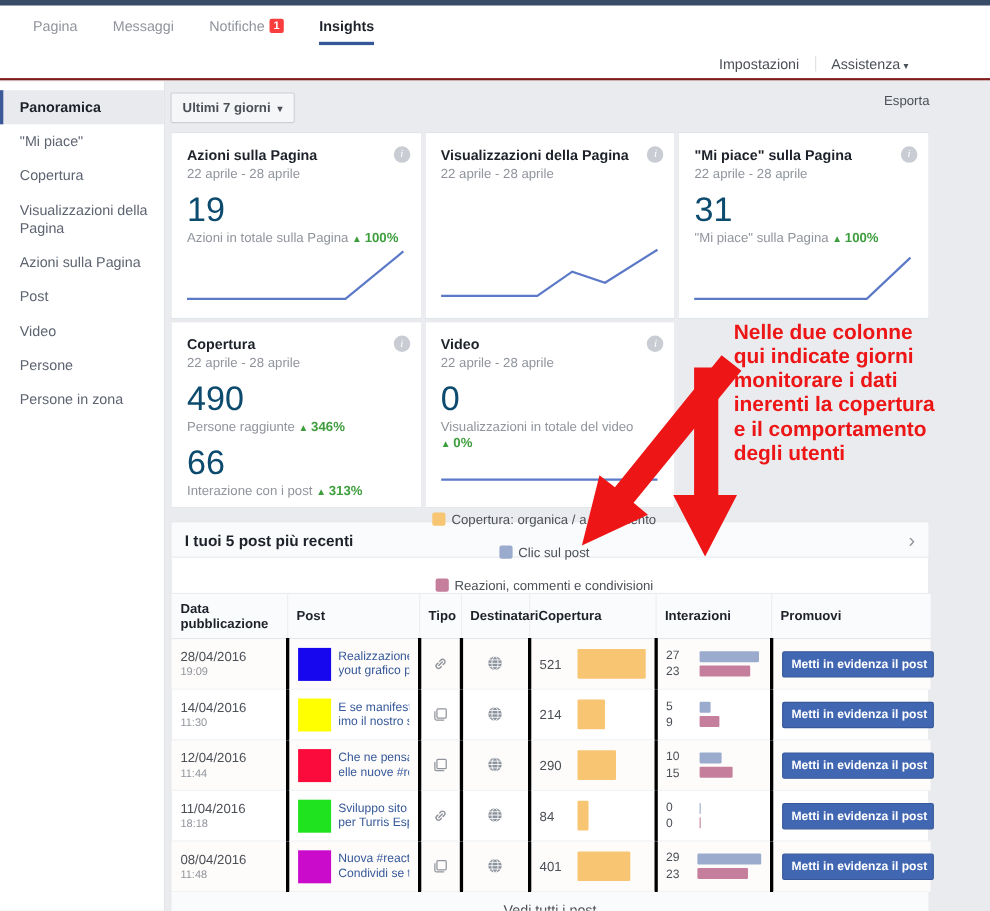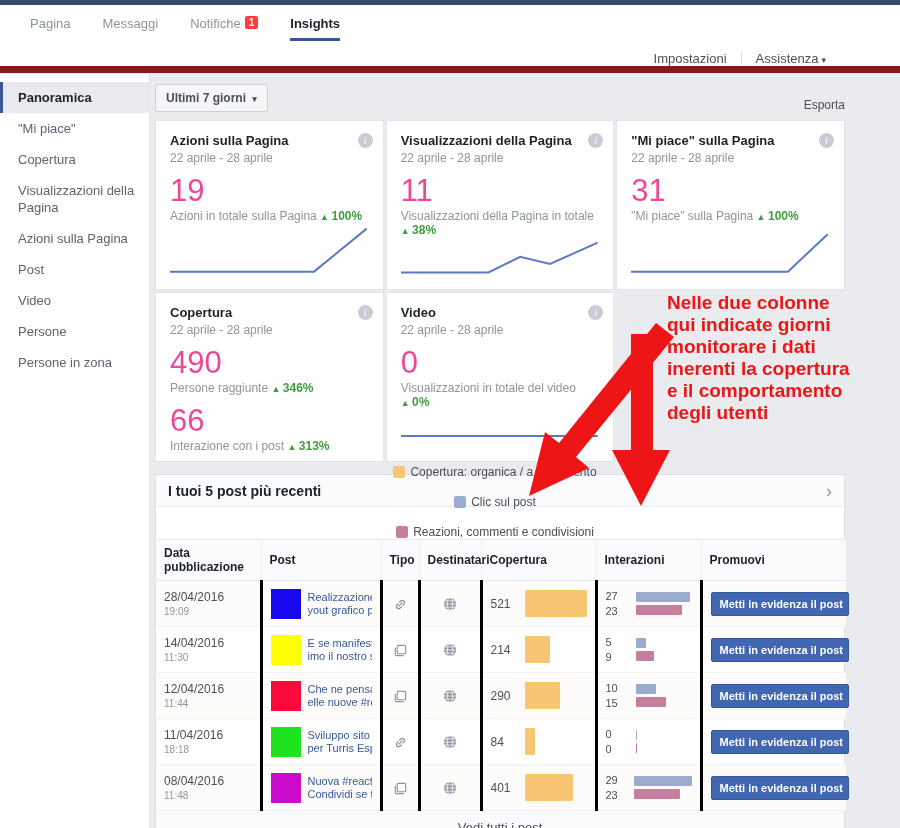--- a/index.html
+++ b/index.html
@@ -1,49 +1,49 @@
 <!DOCTYPE html>
 <html><head>
 <meta charset="utf-8">
 <style>
   * { margin:0; padding:0; box-sizing:border-box; }
   html,body { width:900px; height:828px; }
   body { font-family:"Liberation Sans", sans-serif; background:#e9ebee; position:relative; overflow:hidden; }
 
   
   .top-strip { height:5px; background:#3a4b67; }
-  .header { position:absolute; left:0; top:0; width:900px; height:73px; background:#fff; border-bottom:7px solid #7f1d1d; }
+  .header { position:absolute; left:0; top:0; width:900px; height:73px; background:#fff; border-bottom:2px solid #7f1d1d; }
   .nav1 { display:flex; align-items:center; height:40px; padding-left:30px; gap:32px; }
   .nav-item { position:relative; font-size:13px; color:#90949c; cursor:pointer; padding:6px 0 10px; }
   .nav-item .nav-badge { display:inline-block; background:#fa3e3e; color:#fff; font-size:10px; font-weight:bold; border-radius:2px; padding:1px 4px; margin-left:4px; vertical-align:2px; }
   .nav-item.active { color:#1d2129; font-weight:bold; }
   .nav-item.active:after { content:""; position:absolute; left:0; right:0; bottom:0; height:3px; background:#365899; }
   .nav2 { display:flex; justify-content:flex-end; align-items:center; height:26px; padding-right:60px; }
   .nav2 a { font-size:13px; color:#4b4f56; text-decoration:none; padding:0 14px; cursor:pointer; }
   .nav2 .sep { width:1px; height:14px; background:#dddfe2; }
   .caret { font-size:9px; color:#4b4f56; margin-left:3px; }
 
   
   .sidebar { position:absolute; left:0; top:74px; bottom:0; width:150px; background:#fff; border-right:1px solid #e3e5e8; padding-top:8px; }
   .side-item { font-size:13px; color:#5d6370; padding:7px 10px 7px 15px; line-height:17px; cursor:pointer; border-left:3px solid transparent; }
   .side-item.active { background:#e9eaed; border-left:3px solid #3b5998; color:#1d2129; font-weight:bold; }
 
   
   .main { position:absolute; left:155px; top:74px; width:690px; }
-  .toolbar { display:flex; justify-content:space-between; align-items:flex-end; margin:10px 0 8px; }
+  .toolbar { display:flex; justify-content:space-between; align-items:flex-start; margin:10px 0 8px; }
   .btn-range { background:#f5f6f7; border:1px solid #ccd0d5; border-radius:2px; font-size:12px; font-weight:bold; color:#4b4f56; padding:6px 10px; cursor:pointer; font-family:inherit; }
   .export-link { font-size:12px; color:#4b4f56; cursor:pointer; }
 
   .cards-row { display:grid; grid-template-columns:1fr 1fr 1fr; gap:2px; margin-bottom:2px; }
   .card { background:#fff; border:1px solid #e1e4e8; height:170px; padding:12px 14px 8px; position:relative; display:flex; flex-direction:column; }
   .card-title { font-size:13px; font-weight:bold; color:#1d2129; }
   .card-period { font-size:12px; color:#90949c; margin-top:3px; }
   .info-icon { position:absolute; right:10px; top:12px; width:15px; height:15px; border-radius:50%; background:#c9cdd3; color:#fff; font-size:10px; font-style:italic; font-family:"Liberation Serif", serif; text-align:center; line-height:15px; cursor:pointer; }
   .metric { margin-top:10px; }
-  .metric-value { font-size:31px; color:#ec4899; line-height:32px; }
+  .metric-value { font-size:31px; color:#0c4a6e; line-height:32px; }
   .metric-line { font-size:12px; color:#90949c; margin-top:2px; }
   .metric-delta { color:#3e9e3e; font-weight:bold; white-space:nowrap; }
   .metric-delta .up { font-size:9px; }
   .card-spark { margin-top:auto; width:100%; height:62px; }
 
   
   .annotation { position:absolute; left:667px; top:292px; width:232px; z-index:60; color:#ed1515; font-size:19px; line-height:22px; font-weight:bold; }
   .arrows-overlay { position:absolute; left:0; top:0; width:900px; height:828px; z-index:50; pointer-events:none; }
   .arrows-overlay polygon { fill:#ed1515; }
 
@@ -140,28 +140,20 @@
   </div>
         </div>
     <svg class="card-spark" viewBox="0 0 200 62" preserveAspectRatio="none">
       <polyline fill="none" stroke="#5b79c7" stroke-width="2" vector-effect="non-scaling-stroke" points="0,52 145,52 198,6"></polyline>
     </svg>
   </div>
       <div class="card">
     <div class="card-title">Visualizzazioni della Pagina</div>
     <div class="card-period">22 aprile - 28 aprile</div>
     <span class="info-icon">i</span>
-    <div>
-          <div class="metric">
-    <div class="metric-value">11</div>
-    <div class="metric-line"><span>Visualizzazioni della Pagina in totale </span>
-      <span class="metric-delta"><span class="up">▲ </span><span>38%</span></span>
-    </div>
-  </div>
-        </div>
     <svg class="card-spark" viewBox="0 0 200 62" preserveAspectRatio="none">
       <polyline fill="none" stroke="#5b79c7" stroke-width="2" vector-effect="non-scaling-stroke" points="0,50 88,50 120,28 150,38 198,8"></polyline>
     </svg>
   </div>
       <div class="card">
     <div class="card-title">"Mi piace" sulla Pagina</div>
     <div class="card-period">22 aprile - 28 aprile</div>
     <span class="info-icon">i</span>
     <div>
           <div class="metric">

